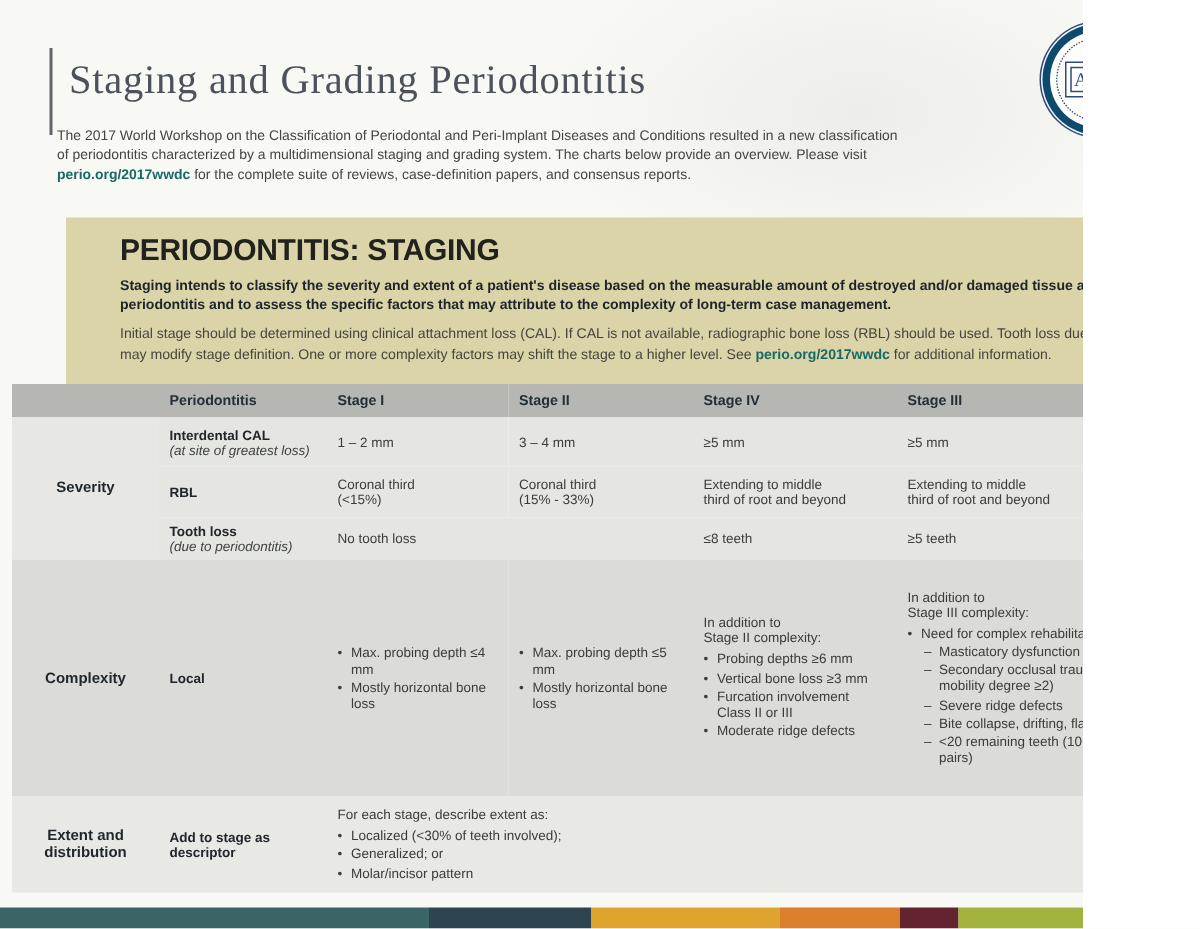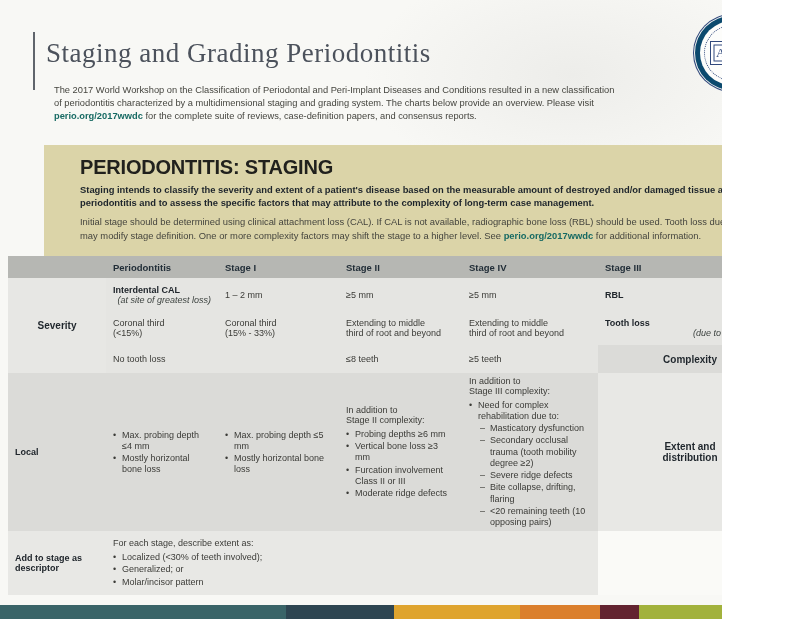--- a/index.html
+++ b/index.html
@@ -6,21 +6,21 @@
   html,body { width:800px; }
   body { font-family:"Liberation Sans","DejaVu Sans",sans-serif; background:#fff; }
   #page { position:relative; width:722px; height:619px; background:#f8f8f5; overflow:hidden; }
 
   
   #hdr-wash { position:absolute; right:-60px; top:-40px; width:420px; height:230px;
     background:radial-gradient(ellipse at center, #ededea 0%, rgba(237,237,234,0) 70%); }
   #title-bar { position:absolute; left:33px; top:32px; width:2px; height:58px; background:#60656c; }
   #page-title { position:absolute; left:46px; top:38px; font-family:"Liberation Serif","DejaVu Serif",serif;
     font-size:27px; font-weight:400; color:#4c525c; letter-spacing:.5px; }
-  #intro { position:absolute; left:38px; top:84px; width:565px; font-size:9.3px; line-height:1.42; color:#45453f;margin-left:16px; }
+  #intro { position:absolute; left:38px; top:84px; width:565px; font-size:9.3px; line-height:1.42; color:#45453f; }
   .lnk { font-weight:bold; color:#176a63; }
 
   
   #logo { position:absolute; left:695px; top:16px; width:74px; height:74px; border-radius:50%;
     background:#0c4a6e; display:flex; align-items:center; justify-content:center;
     box-shadow:0 0 0 1px #f8f8f5, 0 0 0 2px #31497c; }
   #logo .ring { width:64px; height:64px; border-radius:50%; background:#fdfdfb; display:flex;
     align-items:center; justify-content:center; }
   #logo .dotring { width:56px; height:56px; border-radius:50%; border:1px dotted #31497c;
     display:flex; align-items:center; justify-content:center; }
@@ -39,21 +39,21 @@
   #tbl { position:absolute; left:8px; top:256px; width:784px; display:grid;
     grid-template-columns:98px 112px 121px 123px 136px 184px;
     grid-template-rows:22px 33px 34px 28px 158px 64px;
     gap:0; background:#fafaf7; font-size:9px; color:#3b3b37; }
   .cell { padding:4px 7px; background:#e5e5e2; display:flex; flex-direction:column; justify-content:center; }
   .cell.top { justify-content:center; }
   .hd { background:#b6b7b3; font-weight:bold; font-size:9.5px; color:#222e38; justify-content:center; }
   .grp { background:#e7e7e4; font-weight:bold; font-size:10px; color:#1f262c; align-items:center;
     text-align:center; justify-content:center; }
   .lbl-main { font-weight:bold; color:#20262c; }
-  .lbl-note { font-style:italic; color:#3c423f;text-align:right; }
+  .lbl-note { font-style:italic; color:#3c423f; }
   .cpx { background:#dbdbd8; }
   .ext { background:#e8e8e5; }
   .pre { white-space:pre-line; }
   .sp2 { grid-column:span 2; }
   .sp4 { grid-column:span 4; }
   .rspan3 { grid-row:2 / 5; }
   .intro { white-space:pre-line; margin-bottom:3px; }
   .li { display:flex; margin-top:1px; line-height:1.25; }
   .li .marker { width:9px; flex:0 0 9px; }
   .li.sub { margin-left:11px; }
@@ -98,20 +98,21 @@
     <div class="cell hd">Stage IV</div>
     <div class="cell hd">Stage III</div>
 
     <div class="cell grp rspan3">Severity</div>
 
     <div class="cell">
       <span class="lbl-main">Interdental CAL</span>
       <span class="lbl-note">(at site of greatest loss)</span>
     </div>
     <div class="cell">1 – 2 mm</div>
+    <div class="cell">3 – 4 mm</div>
     <div class="cell">≥5 mm</div>
     <div class="cell">≥5 mm</div>
 
     <div class="cell">
       <span class="lbl-main">RBL</span>
     </div>
     <div class="cell pre">Coronal third
 (&lt;15%)</div>
     <div class="cell pre">Coronal third
 (15% - 33%)</div>

